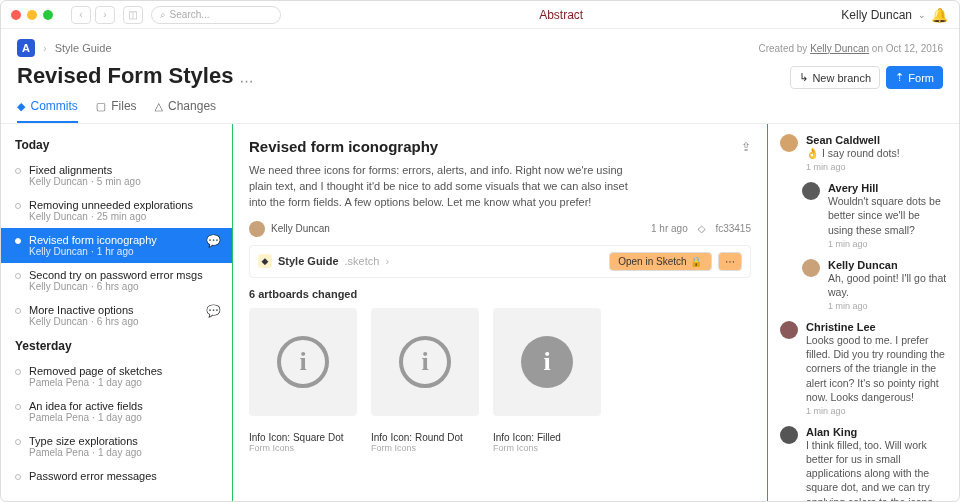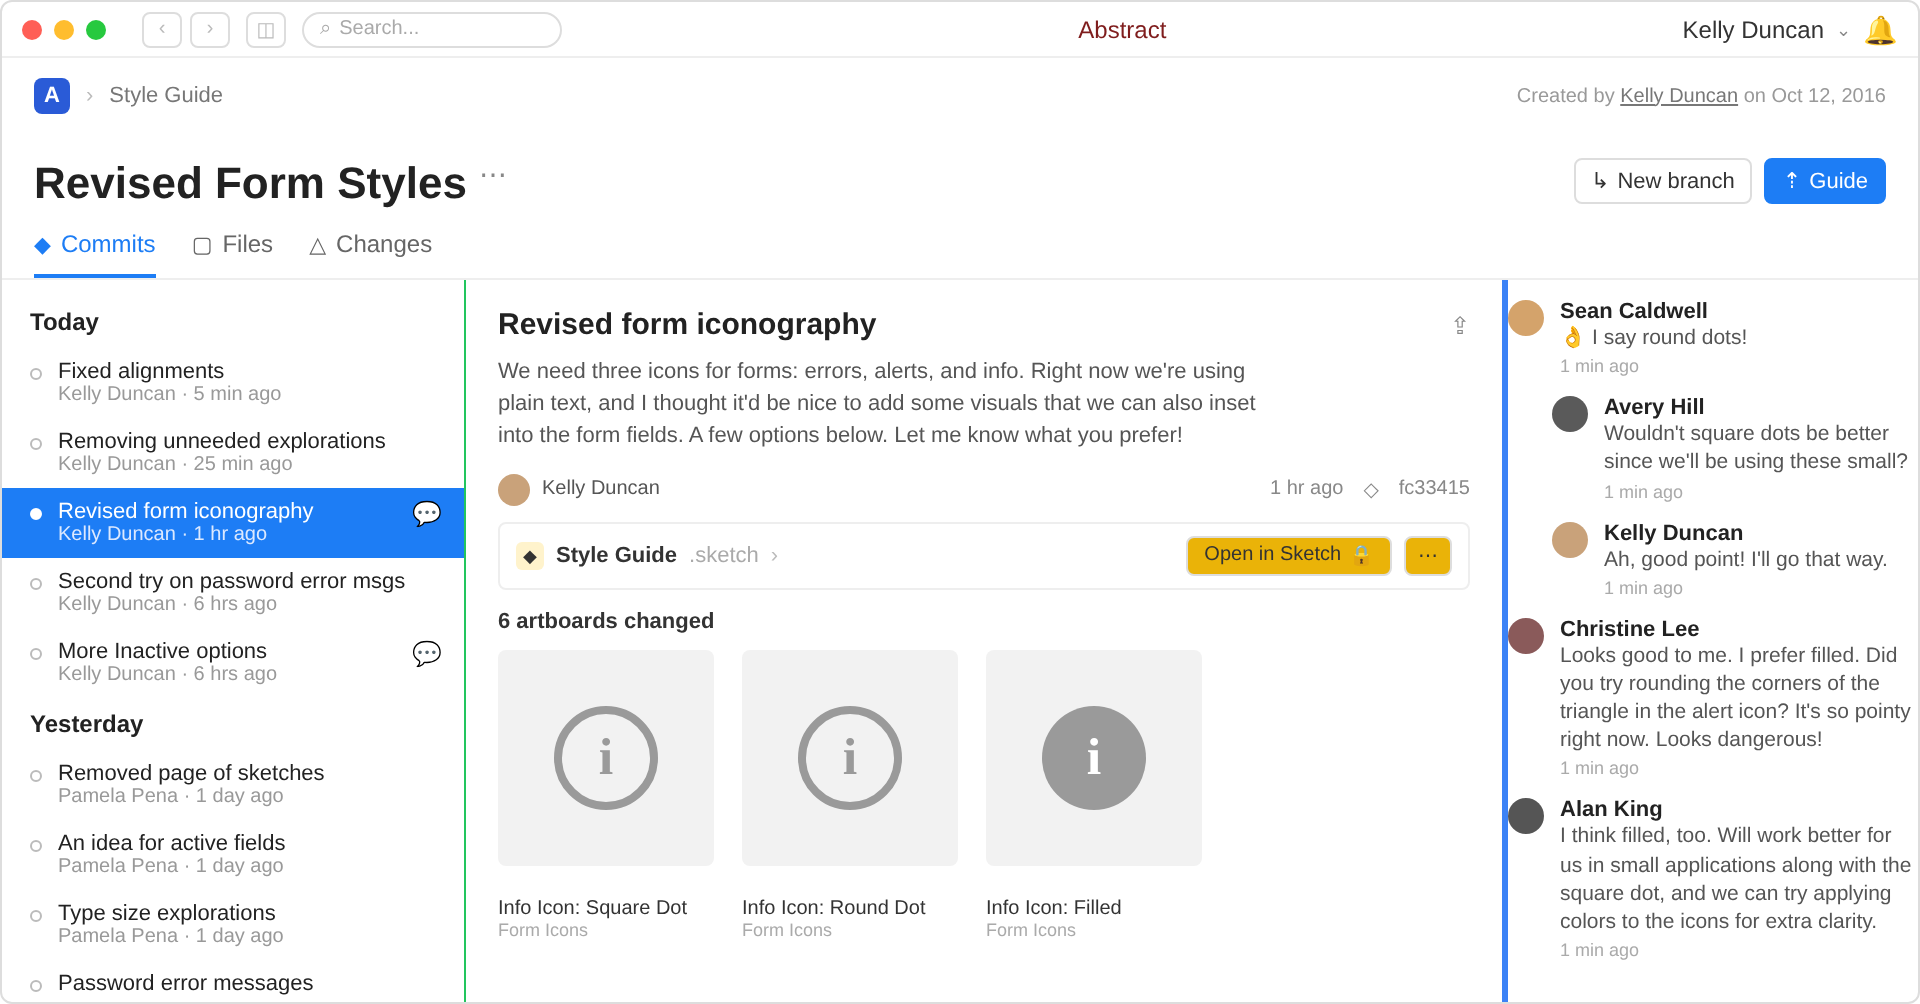--- a/index.html
+++ b/index.html
@@ -28,21 +28,21 @@
   .bell { color:#2ed0b4; font-size:14px; }
 
   .header {
     padding: 10px 16px 0 16px; border-bottom: 1px solid #eee;
   }
   .breadcrumb { display:flex; align-items:center; gap:8px; font-size:11px; color:#777; }
   .app-badge { width:18px; height:18px; background:#2a5bd7; border-radius:4px; display:flex; align-items:center; justify-content:center; color:#fff; font-weight:bold; font-size:11px;}
   .breadcrumb .chev { color:#bbb; }
   .created { margin-left:auto; font-size:10px; color:#999; }
   .created u { color:#777; }
-  .title-row { display:flex; align-items:flex-start; margin-top:22px; }
+  .title-row { display:flex; align-items:flex-end; margin-top:6px; }
   .page-title { font-size:22px; font-weight:700; color:#222; }
   .title-dots { margin-left:6px; color:#888; font-size:14px; }
   .title-actions { margin-left:auto; display:flex; gap:6px; }
   .btn { border:1px solid #ddd; background:#fff; padding:4px 8px; border-radius:4px; font-size:11px; display:flex; align-items:center; gap:4px; }
   .btn.primary { background:#1d7df5; color:#fff; border-color:#1d7df5; }
   .tabs { display:flex; gap:18px; margin-top:10px; font-size:12px; }
   .tab { display:flex; align-items:center; gap:5px; padding-bottom:8px; border-bottom:2px solid transparent; color:#666; }
   .tab.active { color:#1d7df5; border-bottom-color:#1d7df5; }
   .tab .ic { font-size:11px; }
 
@@ -67,32 +67,32 @@
   .share-ic { margin-left:auto; color:#888; }
   .desc { font-size:11px; color:#555; line-height:1.45; margin-top:8px; max-width:380px;}
   .meta-row { display:flex; align-items:center; gap:6px; margin-top:10px; font-size:10px; color:#888; }
   .avatar { width:16px; height:16px; border-radius:50%; background:#c9a27a; }
   .meta-right { margin-left:auto; display:flex; align-items:center; gap:10px; }
   .file-row { display:flex; align-items:center; gap:6px; border:1px solid #eee; border-radius:4px; padding:6px 8px; margin-top:8px; font-size:11px; }
   .file-badge { width:14px; height:14px; background:#fff3cc; border-radius:3px; display:flex; align-items:center; justify-content:center; font-size:9px;}
   .file-ext { color:#aaa; }
   .file-chev { color:#bbb; }
   .file-actions { margin-left:auto; display:flex; gap:6px; }
-  .open-btn { border:1px solid #ddd; border-radius:4px; padding:3px 8px; font-size:10px; background:#eab308; display:flex; align-items:center; gap:4px;}
+  .open-btn { border:1px solid #ddd; border-radius:4px; padding:3px 8px; font-size:10px; background:#fdba74; display:flex; align-items:center; gap:4px;}
   .changed { font-size:11px; font-weight:600; margin-top:10px; color:#333;}
   .artboards { display:flex; gap:14px; margin-top:8px; }
   .artboard { width:108px; }
   .art-thumb { width:108px; height:108px; background:#f2f2f2; border-radius:4px; display:flex; align-items:center; justify-content:center; }
   .info-circ { width:52px; height:52px; border-radius:50%; display:flex; align-items:center; justify-content:center; font-family:serif; font-size:26px; font-weight:bold; }
   .info-outline { border:4px solid #9a9a9a; color:#9a9a9a; }
   .info-filled { background:#9a9a9a; color:#fff; }
   .art-title { font-size:10px; color:#333; margin-top:16px; }
   .art-sub { font-size:9px; color:#aaa; }
 
-  .rightcol { width:208px; border-left:3px solid #3b82f6; padding:10px 0; overflow-y:auto; font-size:11px; }
+  .rightcol { width:192px; border-left:1px solid #3b82f6; padding:10px 12px; overflow-y:auto; font-size:11px; }
   .comment { display:flex; gap:8px; margin-bottom:10px; }
   .comment.indent { margin-left:22px; }
   .cavatar { width:18px; height:18px; border-radius:50%; flex-shrink:0; }
   .c-body { flex:1; }
   .c-name { font-weight:600; font-size:11px; color:#222;}
   .c-text { font-size:10.5px; color:#555; line-height:1.35; }
   .c-time { font-size:9px; color:#aaa; margin-top:2px;}
   .av1{background:#d4a36b;} .av2{background:#5a5a5a;} .av3{background:#c9a27a;} .av4{background:#8a5a5a;} .av5{background:#555;}
 </style>
 </head>
@@ -135,21 +135,21 @@
     <div class="title-row">
       <div class="page-title">Revised Form Styles</div>
       <div class="title-dots">⋯</div>
       <div class="title-actions">
         <div class="btn">
           <span>↳</span>
           <span>New branch</span>
         </div>
         <div class="btn primary">
           <span>⇡</span>
-          <span>Guide</span>
+          <span>Form</span>
         </div>
       </div>
     </div>
     <div class="tabs">
       <div class="tab active">
         <span class="ic">◆</span>
         <span>Commits</span>
       </div>
       <div class="tab">
         <span class="ic">▢</span>

